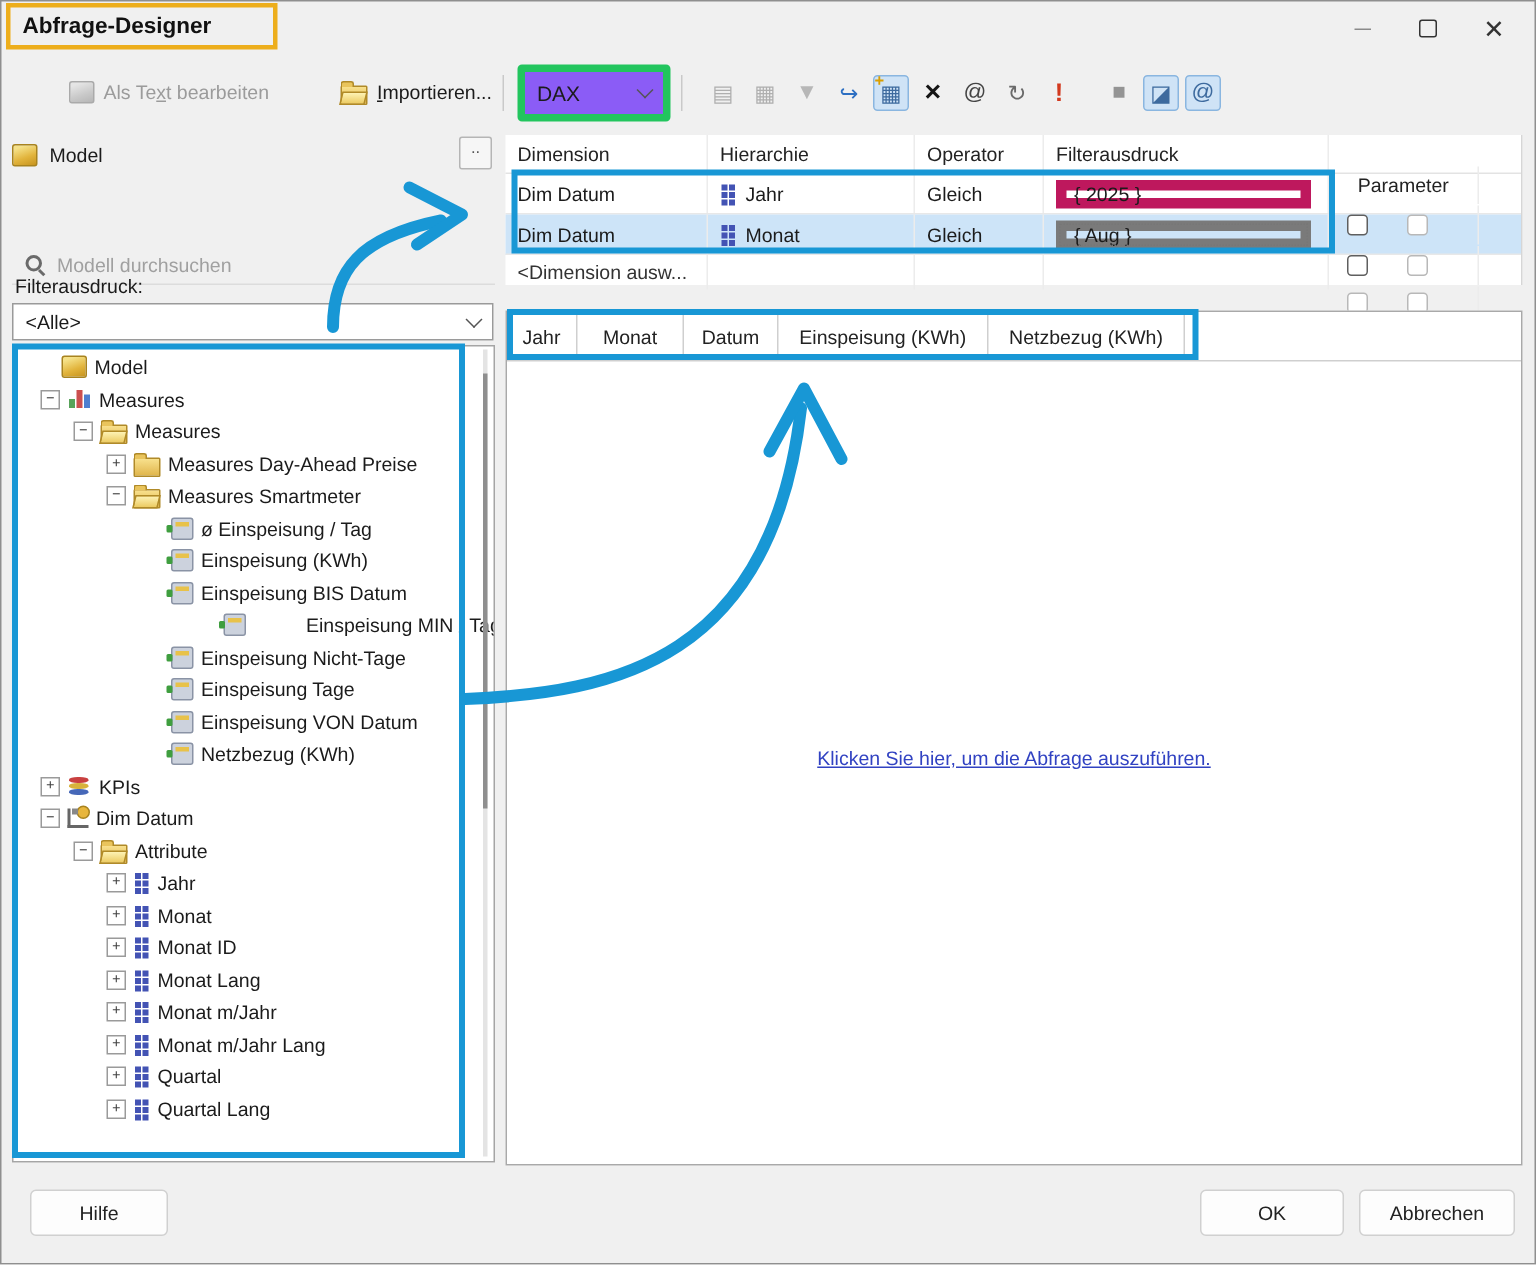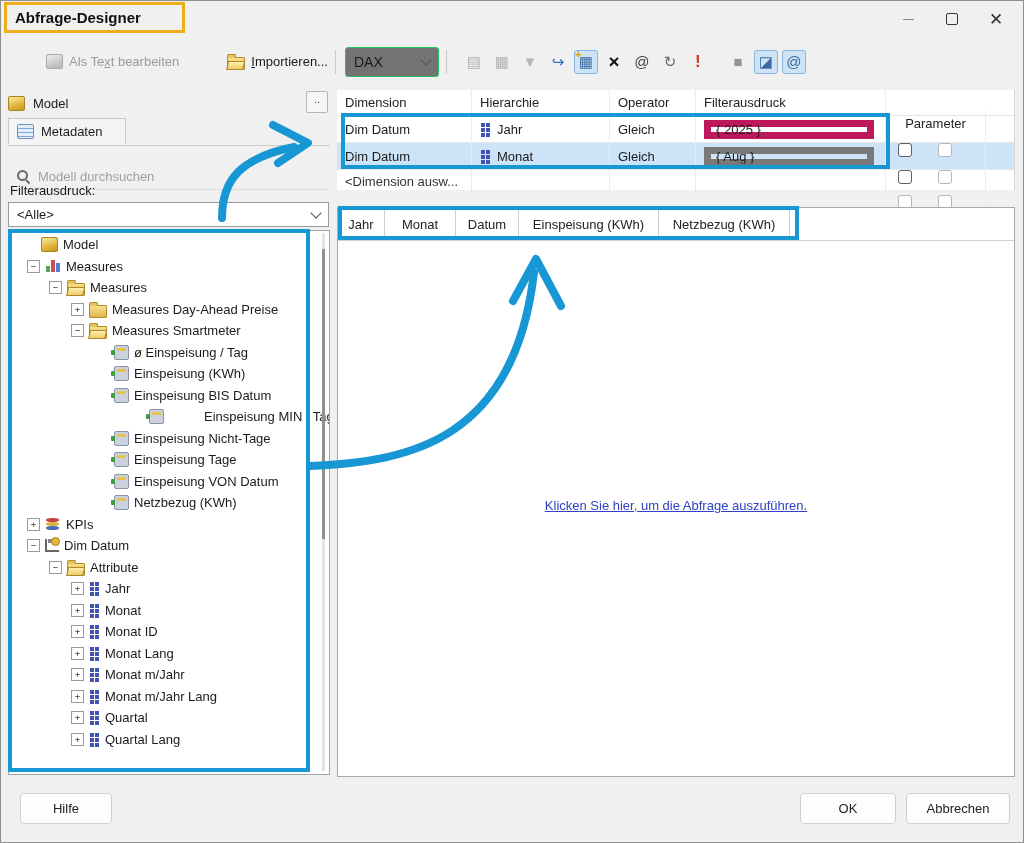--- a/index.html
+++ b/index.html
@@ -15,21 +15,21 @@
   .wb-max i{display:block;width:10px;height:10px;border:1.5px solid #333;border-radius:2px;}
 
   
   .toolbar{position:absolute;left:0;top:38px;width:100%;height:47px;display:flex;align-items:center;}
   .tb-text{display:flex;align-items:center;gap:6px;margin-left:10px;padding-left:36px;}
   .dim-label{color:#9b9b9b;}
   .ak{text-decoration:underline;}
   .lbl{display:inline-block;}
   .imp .lbl::first-letter{text-decoration:underline;}
   .sep{width:1px;height:24px;background:#c9c9c9;margin:0 7px;}
-  .combo{height:28px;background:#737373;border:1px solid #22c55e;border-radius:3px;display:flex;align-items:center;justify-content:space-between;padding:0 8px;}
+  .combo{height:28px;background:#8b5cf6;border:5px solid #22c55e;border-radius:3px;display:flex;align-items:center;justify-content:space-between;padding:0 8px;}
   .combo-dax{width:76px;margin-left:2px;font-size:14px;}
   .chev{width:7px;height:7px;border-right:1.6px solid #555;border-bottom:1.6px solid #555;transform:rotate(45deg);margin-top:-3px;}
   .tb-icons{display:flex;align-items:center;gap:4px;margin-left:8px;}
   .tbi{position:relative;width:22px;height:22px;display:flex;align-items:center;justify-content:center;font-size:15px;border:1px solid transparent;border-radius:3px;}
   .tbi.active{background:#cfe3f6;border-color:#8ab6e0;}
   .tbi.disabled{opacity:.55;}
   .tbi .badge{position:absolute;top:-3px;left:0px;font-size:11px;font-weight:bold;color:#d99e00;}
   .tbi.gap{margin-left:12px;}
 
   
@@ -183,26 +183,20 @@
           <span style="color: rgb(61, 106, 158);">@</span>
         </span>
       </div>
   </div>
 
   <div class="lp-header">
     <span class="ic ic-cube"></span>
     <span>Model</span>
     <span class="more-btn">..</span>
   </div>
-  <div class="tabrow">
-    <div class="tab">
-      <span class="ic ic-layers"></span>
-      <span>Metadaten</span>
-    </div>
-  </div>
   <div class="searchrow">
     <span class="ic ic-search"></span>
     <span>Modell durchsuchen</span>
   </div>
   <div class="mg-label">Filterausdruck:</div>
   <div class="mg-combo">
     <span>&lt;Alle&gt;</span>
     <span class="chev"></span>
   </div>
 

